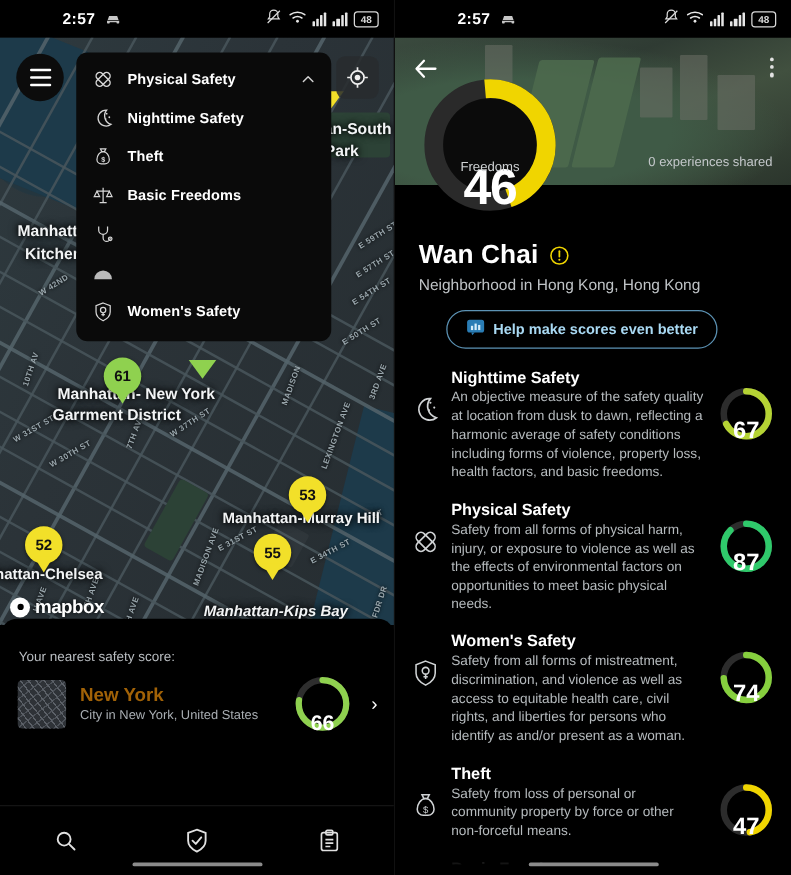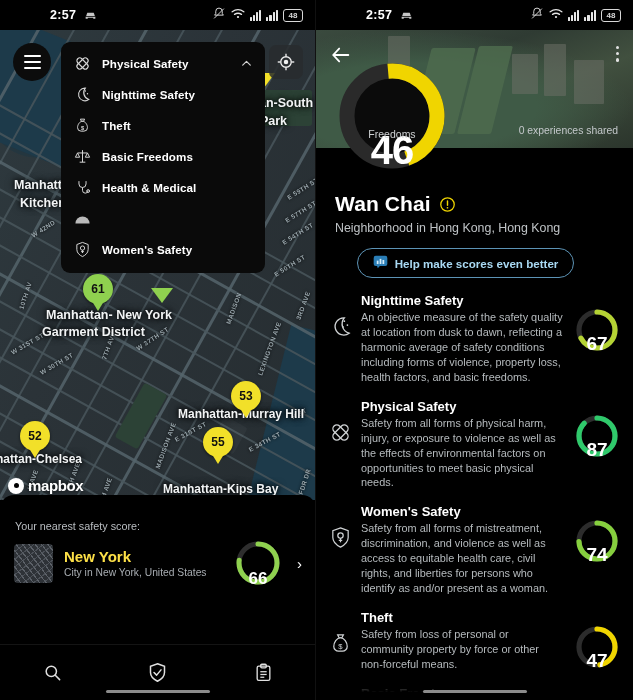--- a/index.html
+++ b/index.html
@@ -149,21 +149,21 @@
   .near-label { color: #b9bdc1; font-size: 10.8px; margin: 11px 0 7px 1px; }
   .near-row { display: flex; align-items: center; gap: 11px; }
   .thumb {
     width: 39px; height: 39px; border-radius: 4px; flex: 0 0 39px;
     background:
       repeating-linear-gradient(52deg, #5c6168 0 1px, rgba(0,0,0,0) 1px 5px),
       repeating-linear-gradient(142deg, #4c5158 0 1px, rgba(0,0,0,0) 1px 6px),
       #2e3237;
   }
   .near-text { flex: 1; min-width: 0; }
-  .near-title { color: #fde047; font-size: 15px; font-weight: bold; }
+  .near-title { color: #a16207; font-size: 15px; font-weight: bold; }
   .near-sub { color: #a8adb2; font-size: 10.3px; margin-top: 2px; }
   .near-chevron { color: #fff; font-size: 15px; margin-left: 4px; }
 
   .ring { position: relative; display: flex; align-items: flex-end; justify-content: center; }
   .ring svg { display: block; transform: rotate(-90deg); }
   .ring .ring-val {
     position: absolute; color: #fff; font-weight: bold; line-height: 1;
   }
 
   .tabbar {
@@ -367,36 +367,36 @@
 
       <div>
         <div class="place-label" style="left:14px;top:148px;font-size:12.5px;">Manhattan-</div>
         <div class="place-label" style="left:20px;top:166px;font-size:12.5px;">Kitchen</div>
         <div class="place-label" style="left:259px;top:66px;font-size:12.5px;">an-South</div>
         <div class="place-label" style="left:246px;top:84px;font-size:12.5px;">al Park</div>
         <div class="place-label" style="left:46px;top:278px;font-size:12.5px;">Manhattan- New York</div>
         <div class="place-label" style="left:42px;top:295px;font-size:12.5px;">Garrment District</div>
         <div class="place-label" style="left:178px;top:377px;font-size:12px;">Manhattan-Murray Hill</div>
         <div class="place-label" style="left:-4px;top:422px;font-size:12px;">hattan-Chelsea</div>
-        <div class="place-label" style="left:163px;top:452px;font-size:12px;">Manhattan-Kips Bay</div>
+        <div class="place-label" style="left:163px;top:452px;font-size:12px;font-style:italic;">Manhattan-Kips Bay</div>
       </div>
 
       <div class="pin yellow" style="left:231px;top:351px;">
         <div class="bubble">53</div>
         <div class="tip"></div>
       </div>
       <div class="pin yellow" style="left:20px;top:391px;">
         <div class="bubble">52</div>
         <div class="tip"></div>
       </div>
       <div class="pin yellow" style="left:203px;top:397px;">
         <div class="bubble">55</div>
         <div class="tip"></div>
       </div>
-      <div class="pin green" style="left:83px;top:244px;">
+      <div class="pin green" style="left:83px;top:256px;">
         <div class="bubble">61</div>
         <div class="tip"></div>
       </div>
       <div class="pin green plain" style="left:151px;top:258px;">
           <div class="tip"></div>
         </div>
 
       <div class="pin yellow plain" style="left:253px;top:43px;">
           <div class="tip"></div>
         </div>
@@ -488,21 +488,20 @@
       <div class="dd-item">
         <span class="dd-ico">
           <svg width="17" height="17" viewBox="0 0 24 24">
               <g stroke="#e8e8e8" stroke-width="1.4" fill="none">
                 <path d="M7 3v4a5 5 0 0 0 10 0V3"></path>
                 <path d="M12 12v4a4 4 0 0 0 8 0"></path>
                 <circle cx="20" cy="17" r="2"></circle>
               </g>
             </svg>
         </span>
-        <span class="dd-label">Health &amp; Medical</span>
       </div>
 
       <div class="dd-item">
         <span class="dd-ico">
           <svg width="17" height="17" viewBox="0 0 24 24">
               <path d="M2 19a10 10 0 0 1 20 0z" fill="#c9c9c9"></path>
             </svg>
         </span>
       </div>
 

